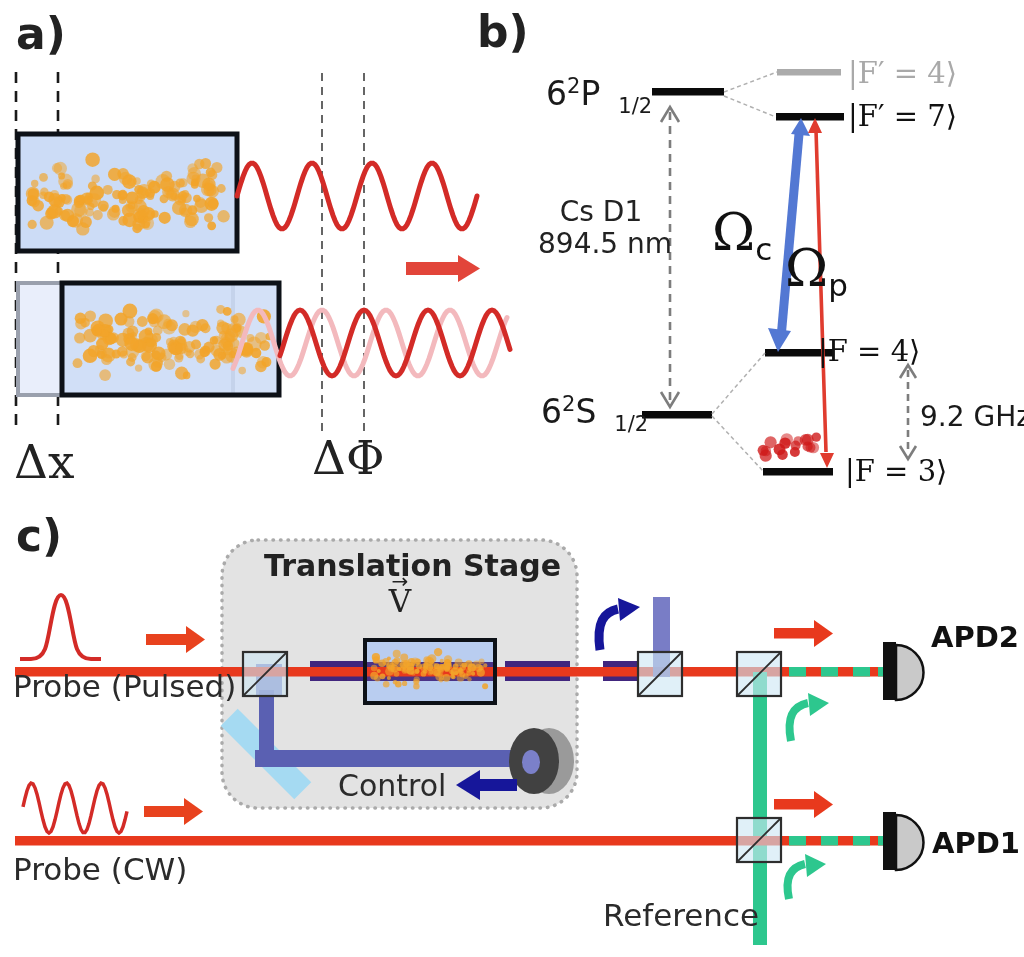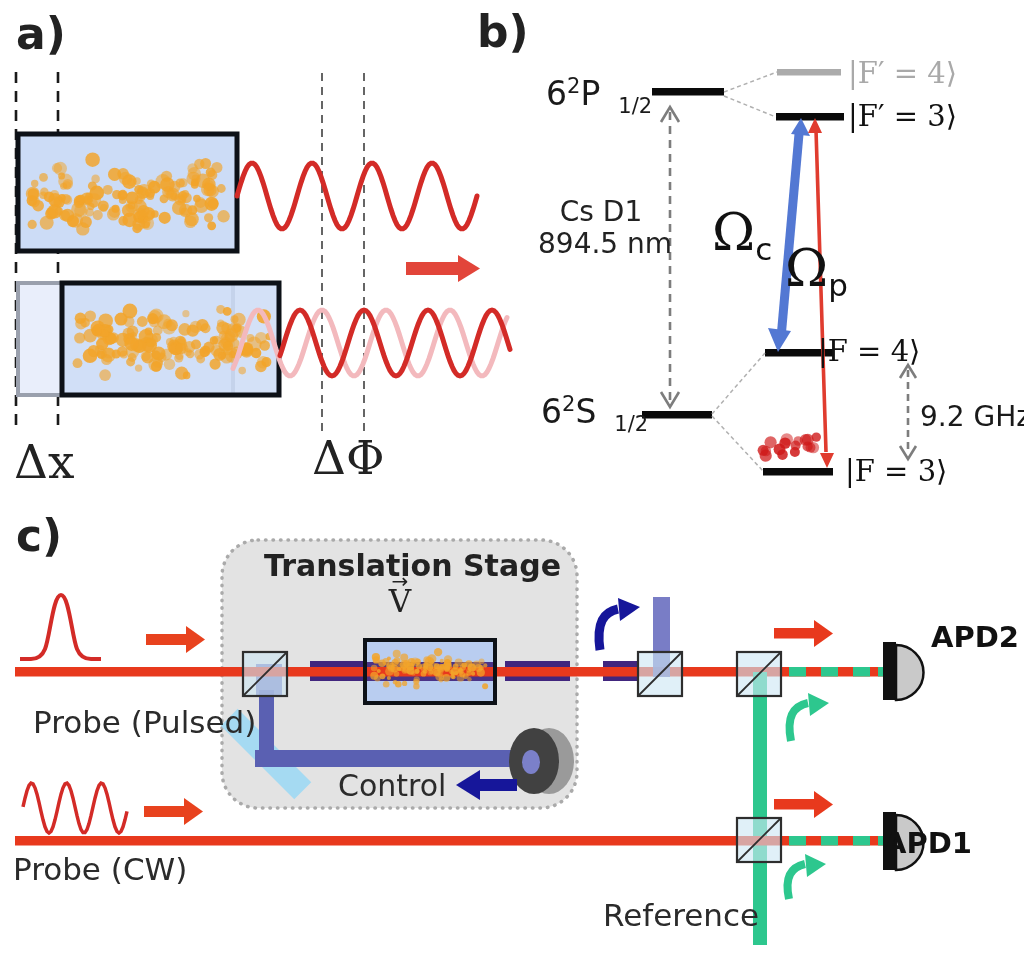--- a/index.html
+++ b/index.html
@@ -659,30 +659,30 @@
 
   <div class="txt small-note" style="left:538px;top:196px;width:126px;">
     <span>Cs D1</span><br>
     <span>894.5 nm</span>
   </div>
 
   <div class="txt omega" style="left:712px;top:206px;"><span>Ω</span><span class="osub">c</span></div>
   <div class="txt omega" style="left:785px;top:242px;"><span>Ω</span><span class="osub">p</span></div>
 
   <div class="txt ket gray" style="left:848px;top:56px;">|F′ = 4⟩</div>
-  <div class="txt ket" style="left:848px;top:99px;">|F′ = 3⟩</div>
+  <div class="txt ket" style="left:848px;top:99px;">|F′ = 7⟩</div>
   <div class="txt ket" style="left:818px;top:334px;">|F = 4⟩</div>
   <div class="txt ket" style="left:845px;top:454px;">|F = 3⟩</div>
   <div class="txt" style="left:920px;top:400px;font-size:28px;">9.2 GHz</div>
 
   <div class="txt stage-title" style="left:264px;top:548px;">Translation Stage</div>
   <div class="txt vlabel" style="left:376px;top:576px;width:48px;">
     <span class="varrow">→</span>
     <span class="vletter">V</span>
   </div>
 
-  <div class="txt clabel" style="left:13px;top:704px;font-size:31px;margin-left:20px;">Probe (Pulsed)</div>
+  <div class="txt clabel" style="left:13px;top:668px;font-size:31px;">Probe (Pulsed)</div>
   <div class="txt clabel" style="left:13px;top:851px;font-size:31px;">Probe (CW)</div>
   <div class="txt clabel" style="left:338px;top:768px;">Control</div>
   <div class="txt clabel" style="left:603px;top:897px;font-size:31px;">Reference</div>
   <div class="txt apd" style="left:931px;top:620px;">APD2</div>
-  <div class="txt apd" style="left:884px;top:826px;text-align:center;">APD1</div>
+  <div class="txt apd" style="left:932px;top:826px;text-align:center;">APD1</div>
 </div>
 
 </body></html>

